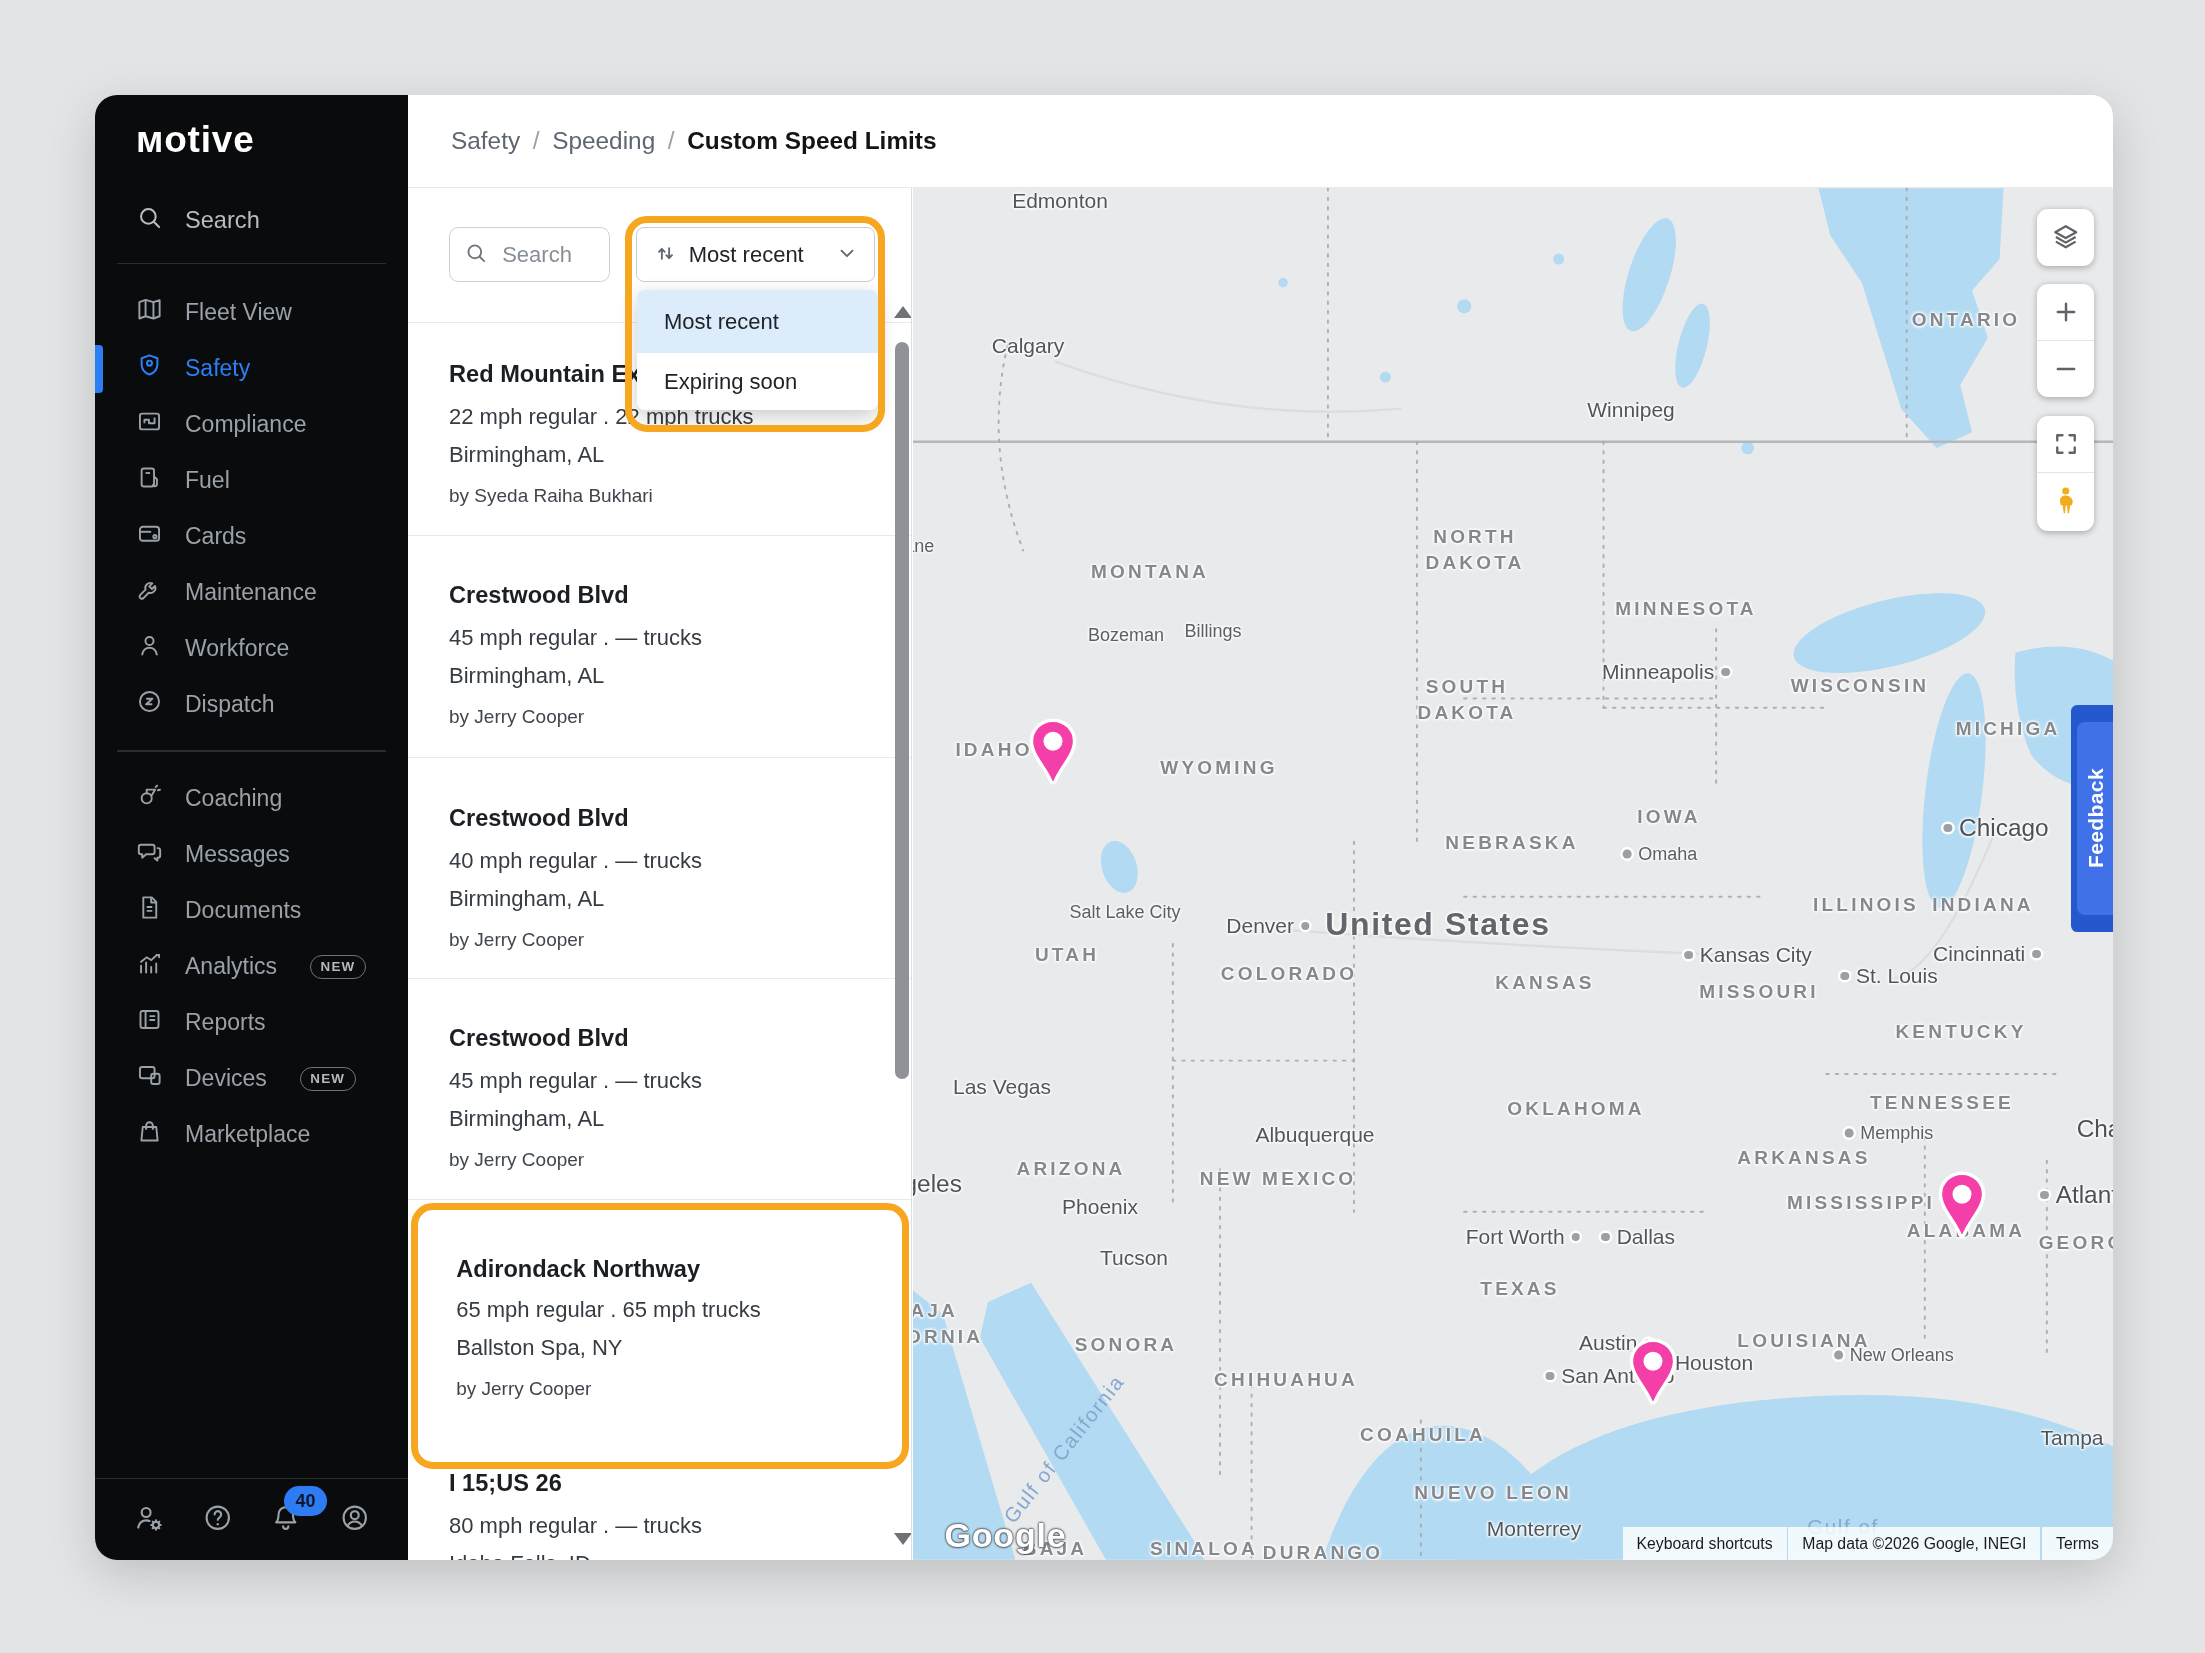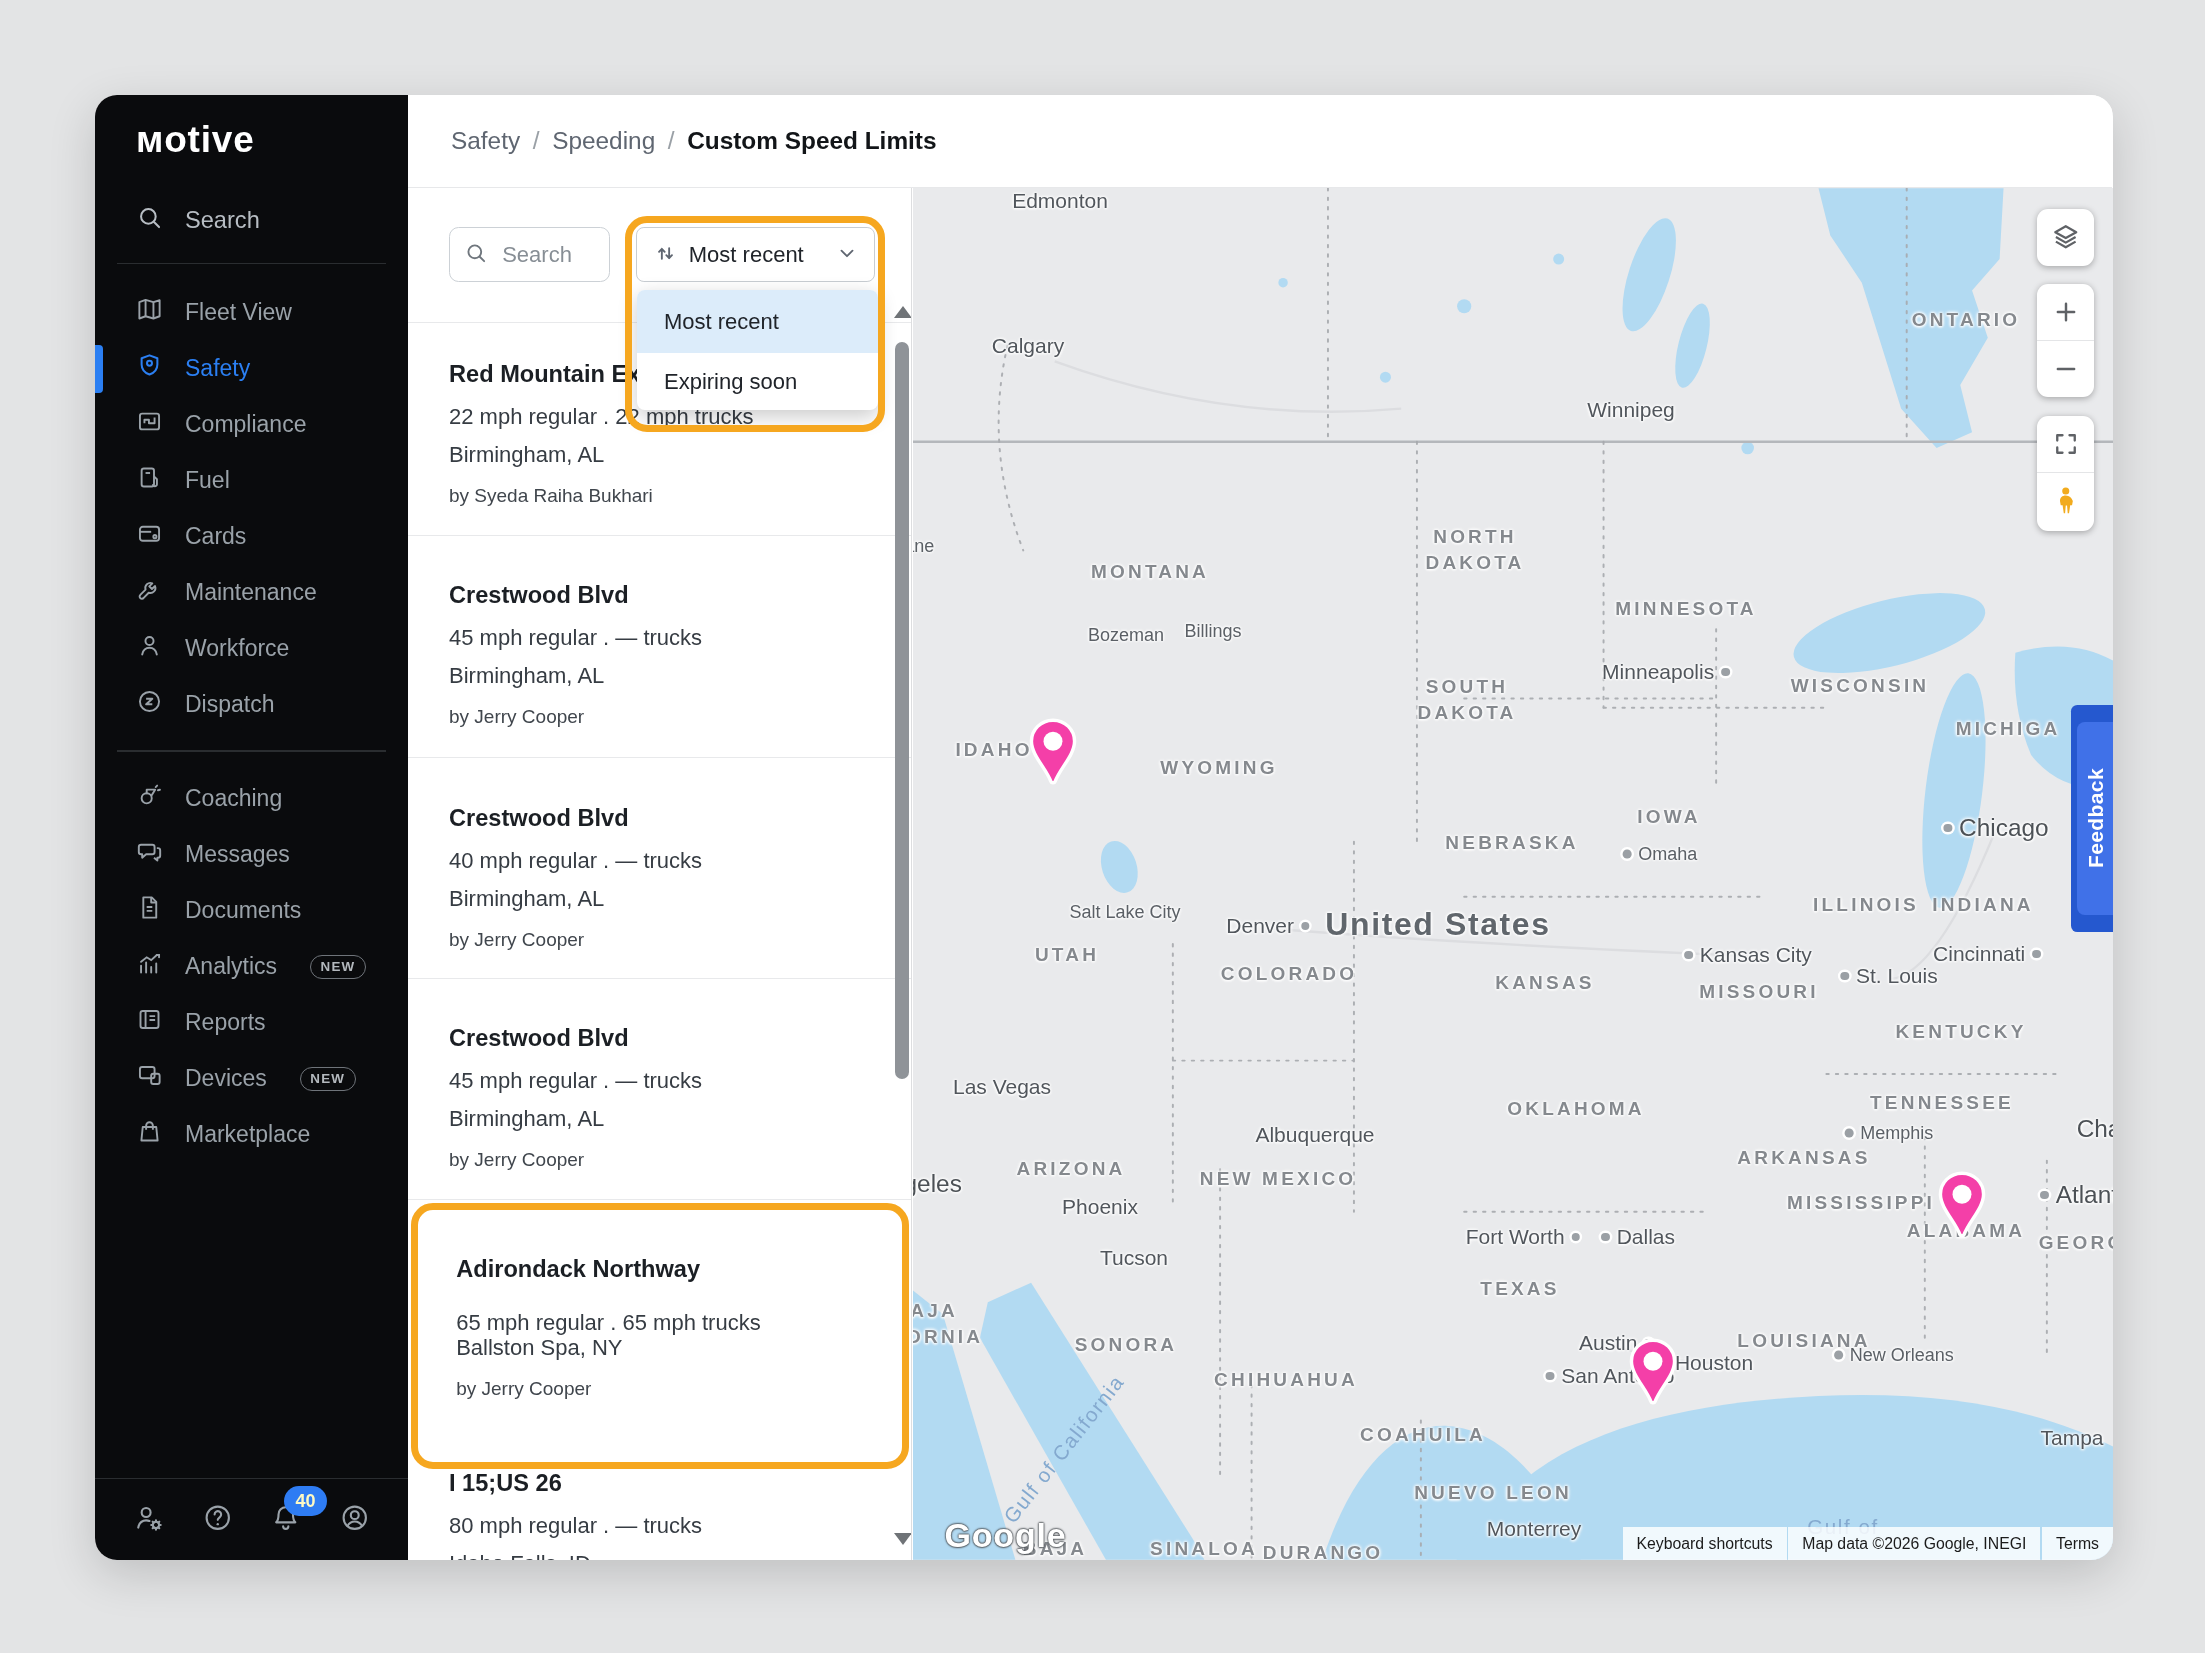--- a/index.html
+++ b/index.html
@@ -18,21 +18,21 @@
   .nitem{position:relative;height:56px;display:flex;align-items:center;gap:22px;padding-left:41px;
     font-size:23px;color:#9aa2a9;cursor:pointer;}
   .nitem svg{flex:0 0 auto;}
   .nitem.active{color:#2b7ff2;}
   .nitem.active .bar{position:absolute;left:0;top:3.9px;bottom:3.9px;width:7.9px;background:#2b7ff2;border-radius:0 3.9px 3.9px 0;}
   .newbadge{margin-left:11px;font-size:13.4px;font-weight:700;letter-spacing:1.2px;color:#b3b8bd;
     border:1.6px solid #6f747a;border-radius:787px;padding:3.2px 9.5px;}
   .sbottom{position:absolute;left:0;bottom:0;width:100%;height:82px;border-top:1.6px solid #2a2d30;
     display:flex;align-items:center;justify-content:space-between;padding:0 38px;}
   .bico{position:relative;color:#9aa2a9;cursor:pointer;}
-  .nbadge{position:absolute;top:-15.8px;left:14px;background:#2e7cf3;color:#fef9c3;font-size:18px;font-weight:700;
+  .nbadge{position:absolute;top:-15.8px;left:14px;background:#2e7cf3;color:#0f172a;font-size:18px;font-weight:700;
     min-width:43px;height:30px;border-radius:787px;display:flex;align-items:center;justify-content:center;padding:0 6.3px;}
   
   .header{position:absolute;left:313px;top:0;width:1704px;height:93px;background:#fff;
     border-bottom:1.6px solid #e7e8ea;display:flex;align-items:center;padding-left:43px;font-size:24.4px;}
   .crumb{color:#5f6671;}
   .csep{color:#9aa0a6;margin:0 12.6px;}
   .ccur{color:#121518;font-weight:700;}
   
   .list{position:absolute;left:313px;top:93px;width:504px;height:1372px;background:#fff;
     border-right:1.6px solid #dddee0;overflow:hidden;}
@@ -52,21 +52,21 @@
     z-index:50;pointer-events:none;}
   .ldiv{position:absolute;left:0;width:100%;height:0.8px;background:#e8e9eb;}
   .item{position:absolute;left:0;width:100%;}
   .i-title{position:absolute;left:41px;top:0;font-size:23.6px;font-weight:700;color:#1b1f24;white-space:nowrap;}
   .i-detail{position:absolute;left:41px;top:43px;font-size:22px;color:#363c43;white-space:nowrap;}
   .i-loc{position:absolute;left:41px;top:81px;font-size:22px;color:#363c43;white-space:nowrap;}
   .i-by{position:absolute;left:41px;top:124px;font-size:19px;color:#40464d;white-space:nowrap;}
   .hlbox{position:absolute;left:3.2px;top:1015px;width:498px;height:266px;background:#fff;border:7px solid #f6a71f;
     border-radius:22px;z-index:30;}
   .hlbox .i-title{left:38px;top:46px;}
-  .hlbox .i-detail{left:38px;top:100px;}
+  .hlbox .i-detail{left:38px;top:87px;}
   .hlbox .i-loc{left:38px;top:125px;}
   .hlbox .i-by{left:38px;top:168px;}
   .sb-up{position:absolute;left:486px;top:118px;width:0;height:0;border-left:9.5px solid transparent;
     border-right:9.5px solid transparent;border-bottom:12.6px solid #6f7377;cursor:pointer;}
   .sb-thumb{position:absolute;left:487px;top:154px;width:14px;height:737px;background:#8f9398;border-radius:7px;cursor:grab;}
   .sb-down{position:absolute;left:486px;top:1345px;width:0;height:0;border-left:9.5px solid transparent;
     border-right:9.5px solid transparent;border-top:12.6px solid #6f7377;cursor:pointer;}
   
   .map{position:absolute;left:818px;top:93px;width:1200px;height:1372px;background:#e9eaec;overflow:hidden;}
   .map svg.base{position:absolute;left:0;top:0;}

